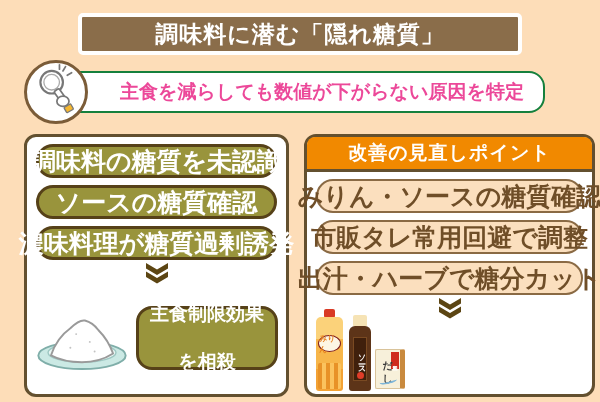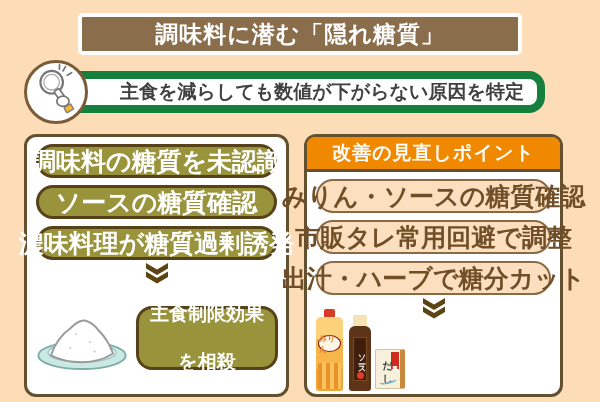--- a/index.html
+++ b/index.html
@@ -14,38 +14,38 @@
   .title-bar{
     position:absolute;left:78px;top:13px;width:444px;height:42px;
     background:#8a6d4a;border:4px solid #ffffff;border-radius:5px;
     display:flex;align-items:center;justify-content:center;
     color:#ffffff;font-size:23px;font-weight:bold;letter-spacing:1px;
   }
 
   
   .lead-box{
     position:absolute;left:57px;top:71px;width:488px;height:42px;
-    background:#ffffff;border:8px solid #15803d;border-radius:16px;
-    display:flex;align-items:center;justify-content:center;
-    padding-left:42px;color:#404040;font-size:19px;font-weight:bold;
+    background:#ffffff;border:2px solid #15803d;border-radius:16px;
+    display:flex;align-items:center;justify-content:center;
+    padding-left:42px;color:#ec4899;font-size:19px;font-weight:bold;
   }
   .magnifier-badge{
     position:absolute;left:24px;top:60px;width:64px;height:64px;
     background:#ffffff;border:3px solid #7b5c38;border-radius:50%;
     display:flex;align-items:center;justify-content:center;
   }
 
   
   .panel{
     position:absolute;top:134px;height:263px;background:#ffffff;
     border:3px solid #63502f;border-radius:12px;
     display:flex;flex-direction:column;
   }
   .panel.left{left:24px;width:265px;}
-  .panel.right{left:304px;width:259px;}
+  .panel.right{left:304px;width:291px;}
 
   .panel-header{
     flex:0 0 35px;display:flex;align-items:center;justify-content:center;
     color:#ffffff;font-size:19px;font-weight:bold;
     border-bottom:3px solid #63502f;border-radius:8px 8px 0 0;letter-spacing:1px;
   }
   .panel.left  .panel-header{background:#8f8f3e;}
   .panel.right .panel-header{background:#f18900;}
 
   .pill{

